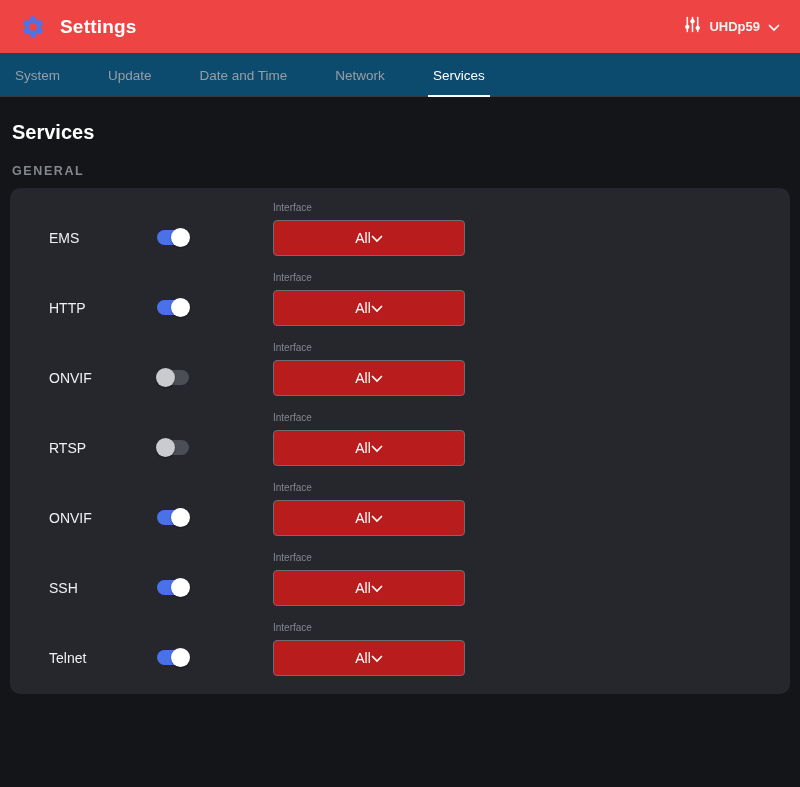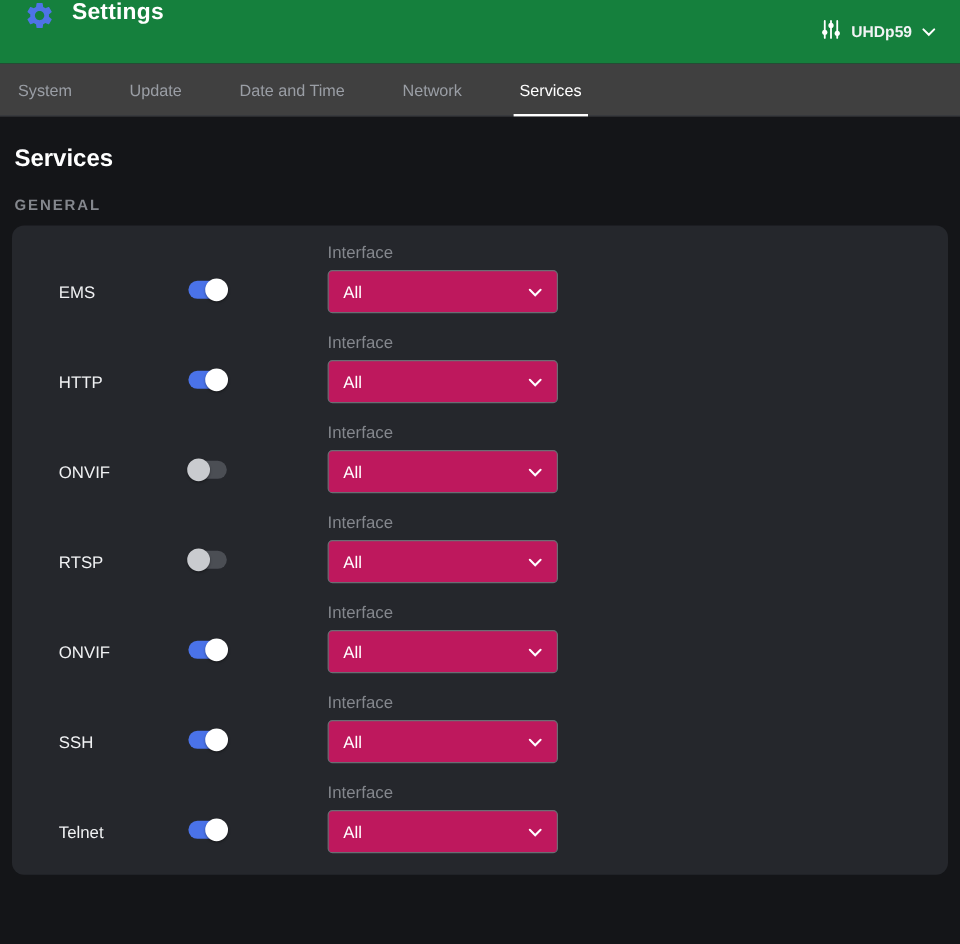--- a/index.html
+++ b/index.html
@@ -7,36 +7,36 @@
     width:800px; height:787px;
     background:#141518;
     color:#ffffff;
     font-family:"Liberation Sans", sans-serif;
     overflow:hidden;
     -webkit-font-smoothing:antialiased;
   }
 
   
   .app-header {
-    display:flex; 
+    display:flex; align-items:center;
     height:53px; padding:0 20px;
-    background:#15803d;
+    background:#ef4444;
   }
   .gear-wrap { width:26px; height:26px; display:flex; align-items:center; }
   .app-title { font-size:19px; font-weight:bold; margin-left:14px; letter-spacing:.2px; }
   .header-spacer { flex:1; }
   .device-picker { display:flex; align-items:center; gap:8px; cursor:pointer; }
   .device-name { font-size:13px; font-weight:bold; color:#f2f3f5; }
 
   
   .tab-bar {
     display:flex;
     padding:0 10px;
     border-bottom:1px solid #36393e;
-    background:#404040;
+    background:#0c4a6e;
   }
   .tab {
     font-size:13.5px;
     color:#9a9ea5;
     padding:15px 5px 12px 5px;
     margin-right:38px;
     border-bottom:2px solid transparent;
     margin-bottom:-1px;
     cursor:pointer;
     white-space:nowrap;
@@ -105,31 +105,31 @@
     width:19px; height:19px;
     border-radius:50%;
     background:#c9cbcf;
     box-shadow:0 1px 2px rgba(0,0,0,.4);
   }
   .toggle.on { background:#4a72e8; }
   .toggle.on .knob { left:auto; right:-1px; background:#ffffff; }
 
   .field { display:flex; flex-direction:column; }
   .field-label {
-    font-size:14px;
+    font-size:10px;
     color:#84878d;
     margin-bottom:7px;
   }
   .select-box {
     width:192px; height:36px;
     box-sizing:border-box;
     border:1px solid #6a6d73;
     border-radius:4px;
-    background:#be185d;
-    display:flex; align-items:center; justify-content:space-between;
+    background:#b91c1c;
+    display:flex; align-items:center; justify-content:center;
     padding:0 12px;
     font-size:14px;
     color:#ffffff;
     cursor:pointer;
   }
 </style>
 </head>
 <body>
 
 <div class="app-header">

